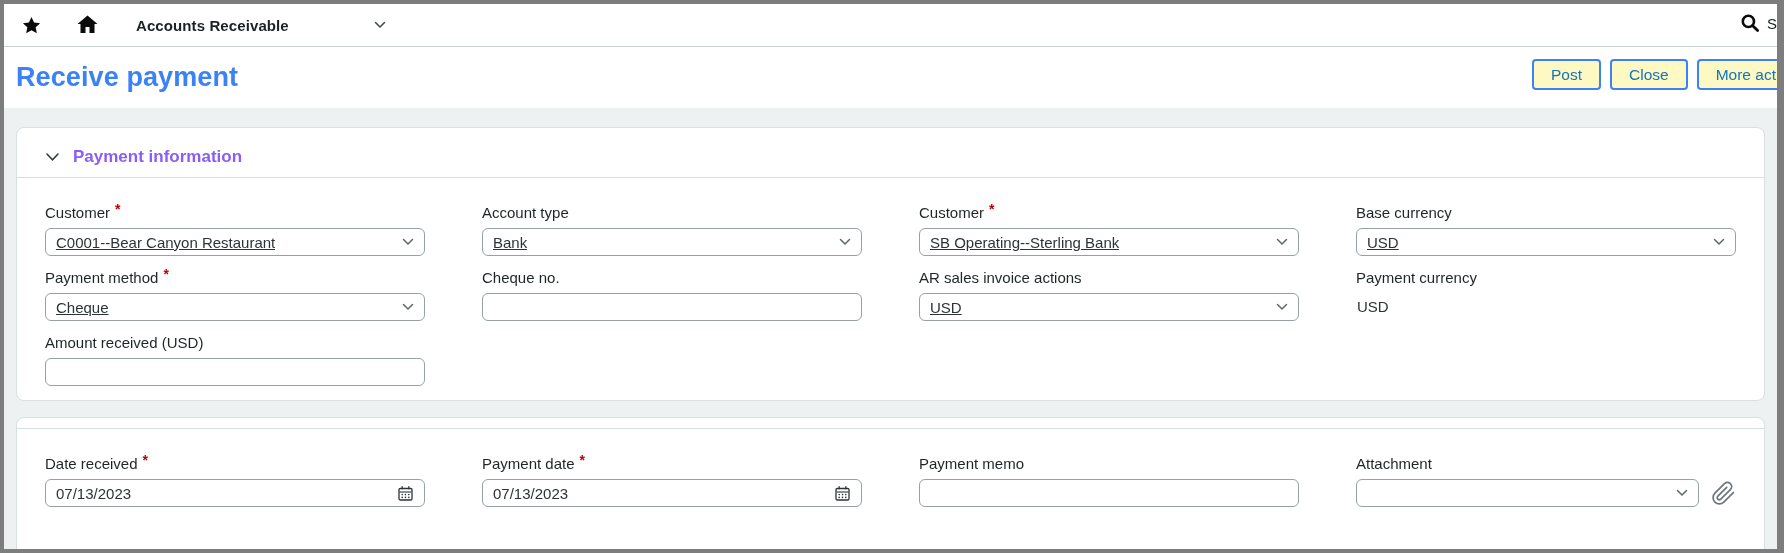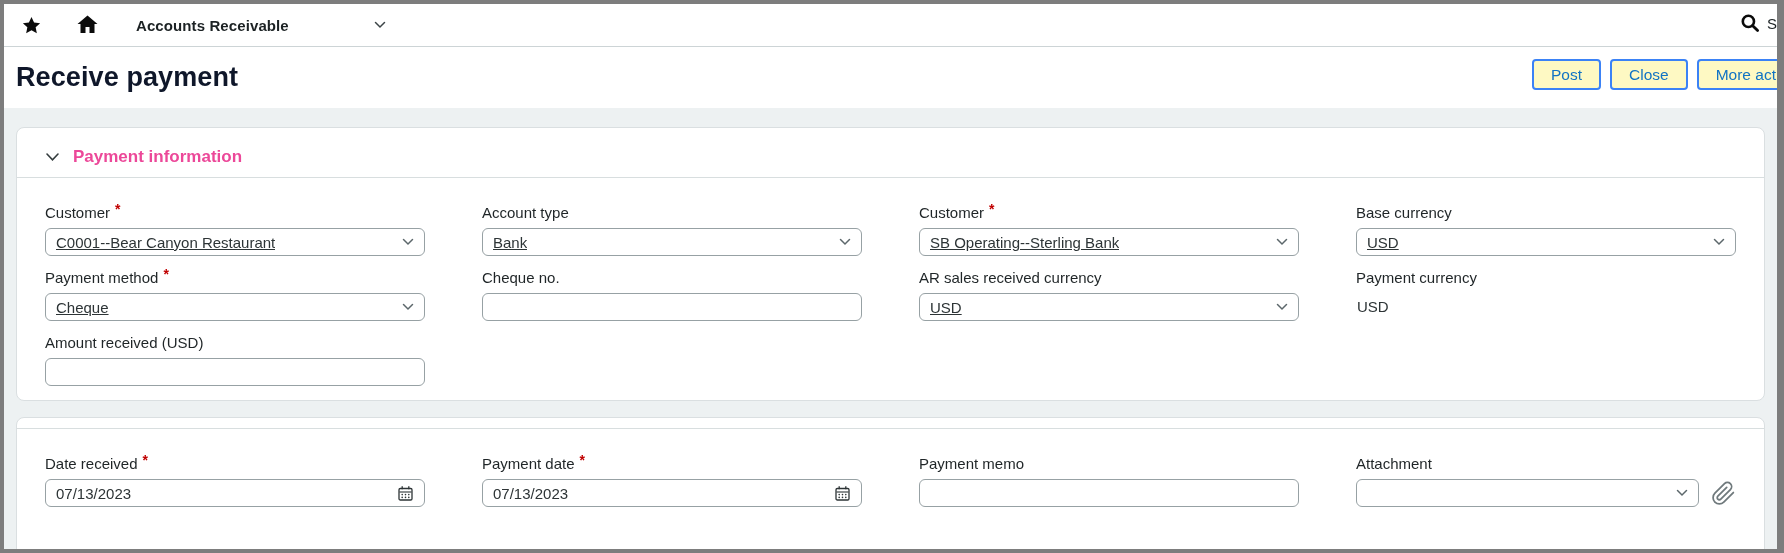--- a/index.html
+++ b/index.html
@@ -15,32 +15,32 @@
   .topbar .icon-btn{display:flex;align-items:center;justify-content:center;cursor:pointer;}
   .star-wrap{width:26px;}
   .home-wrap{width:26px;margin-left:30px;}
   .appmenu{display:flex;align-items:center;margin-left:36px;width:250px;justify-content:space-between;cursor:pointer;}
   .appmenu .appmenu-label{font-size:15px;font-weight:bold;color:#1c2224;letter-spacing:.1px;}
   .search{position:absolute;left:1736px;top:9px;display:flex;align-items:center;gap:7px;white-space:nowrap;cursor:pointer;}
   .search .search-label{font-size:15px;font-weight:500;color:#1c2224;}
   .topdivider{height:1px;background:#cdd4d6;}
   
   .titlebar{position:relative;height:61px;background:#fff;display:flex;align-items:center;padding-left:12px;}
-  .page-title{font-size:27px;font-weight:bold;color:#0f172a;margin:0;letter-spacing:.1px;}
+  .page-title{font-size:27px;font-weight:bold;color:#3b82f6;margin:0;letter-spacing:.1px;}
   .actions{position:absolute;left:1528px;top:12px;display:flex;gap:9px;white-space:nowrap;}
   .btn{height:31px;padding:0 17px;border:2px solid #3b82f6;border-radius:4px;background:#fef9c3;
        color:#1173c4;font-size:15.5px;font-weight:500;font-family:"Liberation Sans",sans-serif;
        display:flex;align-items:center;cursor:pointer;flex:0 0 auto;}
   
   .page{position:absolute;top:104px;left:0;right:0;bottom:0;background:#edf1f2;}
   .card{background:#fff;border:1px solid #dadfe1;border-radius:8px;margin:0 12px;padding:0 28px;}
   .card1{margin-top:19px;height:274px;}
   .card2{margin-top:16px;height:170px;}
   .sec-head{display:flex;align-items:center;gap:13px;padding-top:19px;cursor:pointer;}
-  .sec-title{font-size:17px;font-weight:bold;color:#ec4899;}
+  .sec-title{font-size:17px;font-weight:bold;color:#8b5cf6;}
   .sec-rule{height:1px;background:#d8dedf;margin:10px -28px 0 -28px;}
   .row{display:grid;grid-template-columns:repeat(4,380px);column-gap:57px;margin-top:13px;}
   .row.first{margin-top:26px;}
   .fg{display:flex;flex-direction:column;}
   .lbl{display:flex;align-items:flex-start;gap:5px;font-size:15px;color:#1f2527;margin-bottom:7px;line-height:17px;}
   .req{color:#c00000;font-size:14px;position:relative;top:-3px;font-weight:bold;}
   .field{height:28px;border:1px solid #97a1a4;border-radius:6px;background:#fff;
          display:flex;align-items:center;padding:0 10px;font-size:15px;color:#2d3436;cursor:text;}
   .field.select{cursor:pointer;text-decoration:underline;}
   .field .val{white-space:nowrap;overflow:hidden;}
@@ -168,21 +168,21 @@
         <div class="fg">
           <div class="lbl">
             <span>Cheque no.</span>
           </div>
           <div class="field">
             <span class="val"></span>
           </div>
         </div>
         <div class="fg">
           <div class="lbl">
-            <span>AR sales received currency</span>
+            <span>AR sales invoice actions</span>
           </div>
           <div class="field select">
             <span class="val">USD</span>
             <svg class="chev" width="12" height="8" viewBox="0 0 12 8">
               <path d="M1.5 1.5 L6 6 L10.5 1.5" fill="none" stroke="#5c676b" stroke-width="1.5" stroke-linecap="round"></path>
             </svg>
           </div>
         </div>
         <div class="fg">
           <div class="lbl">

